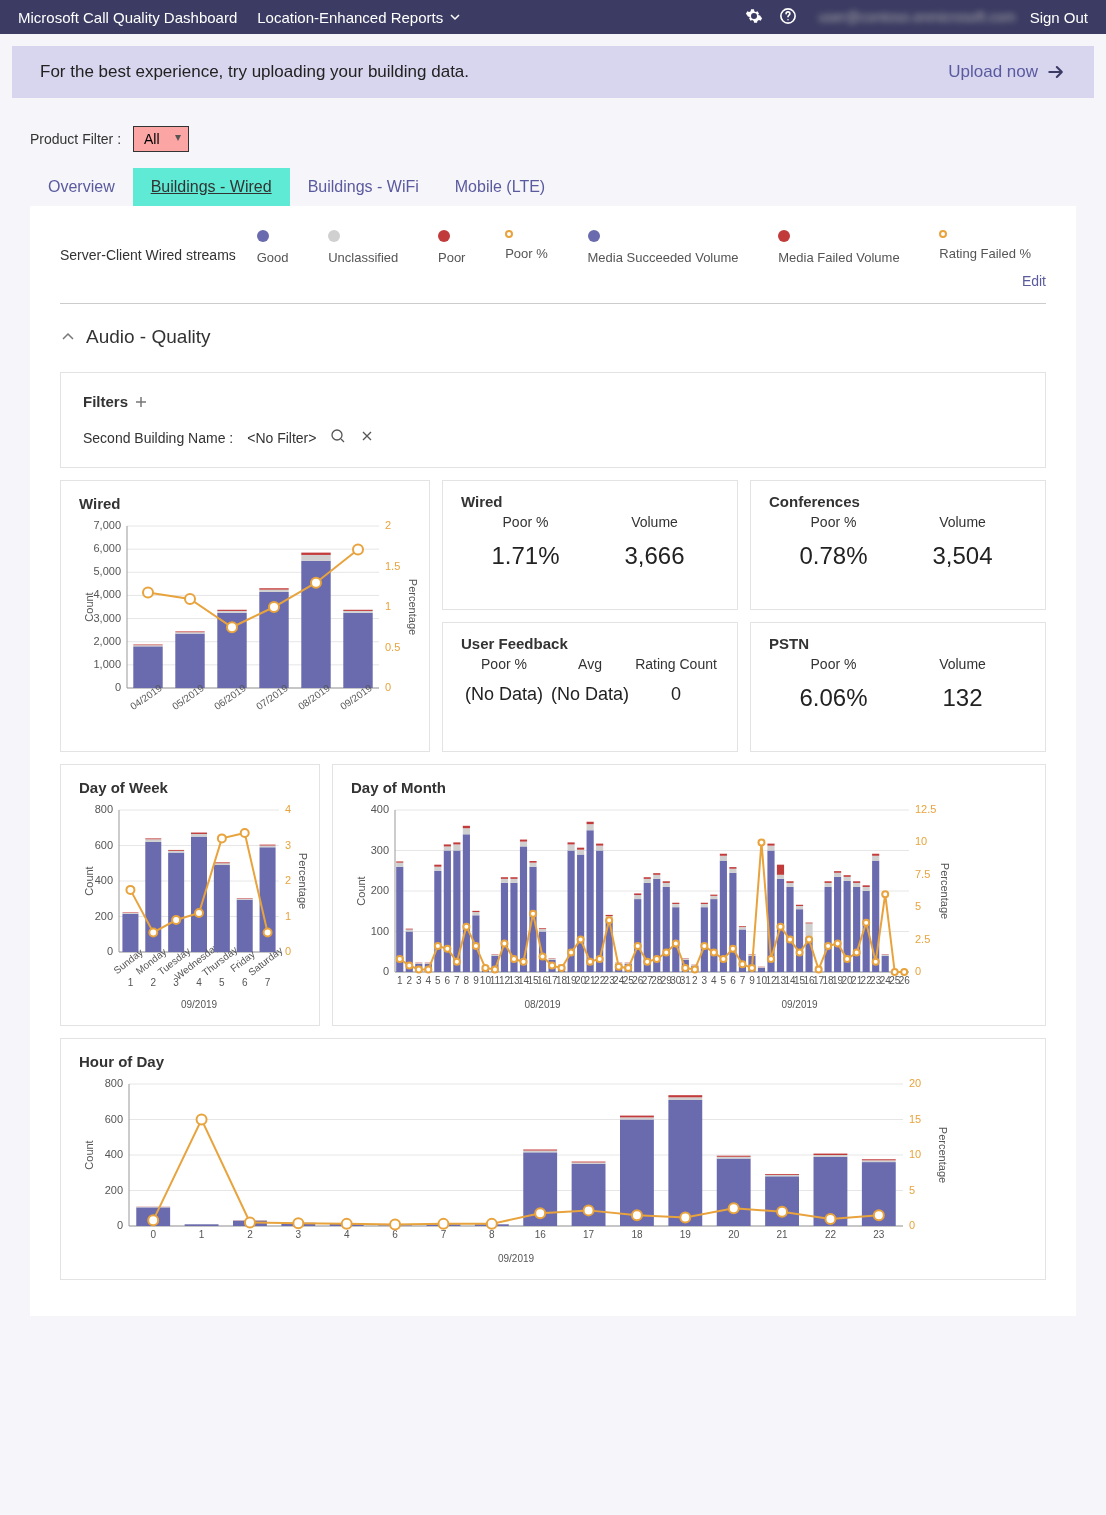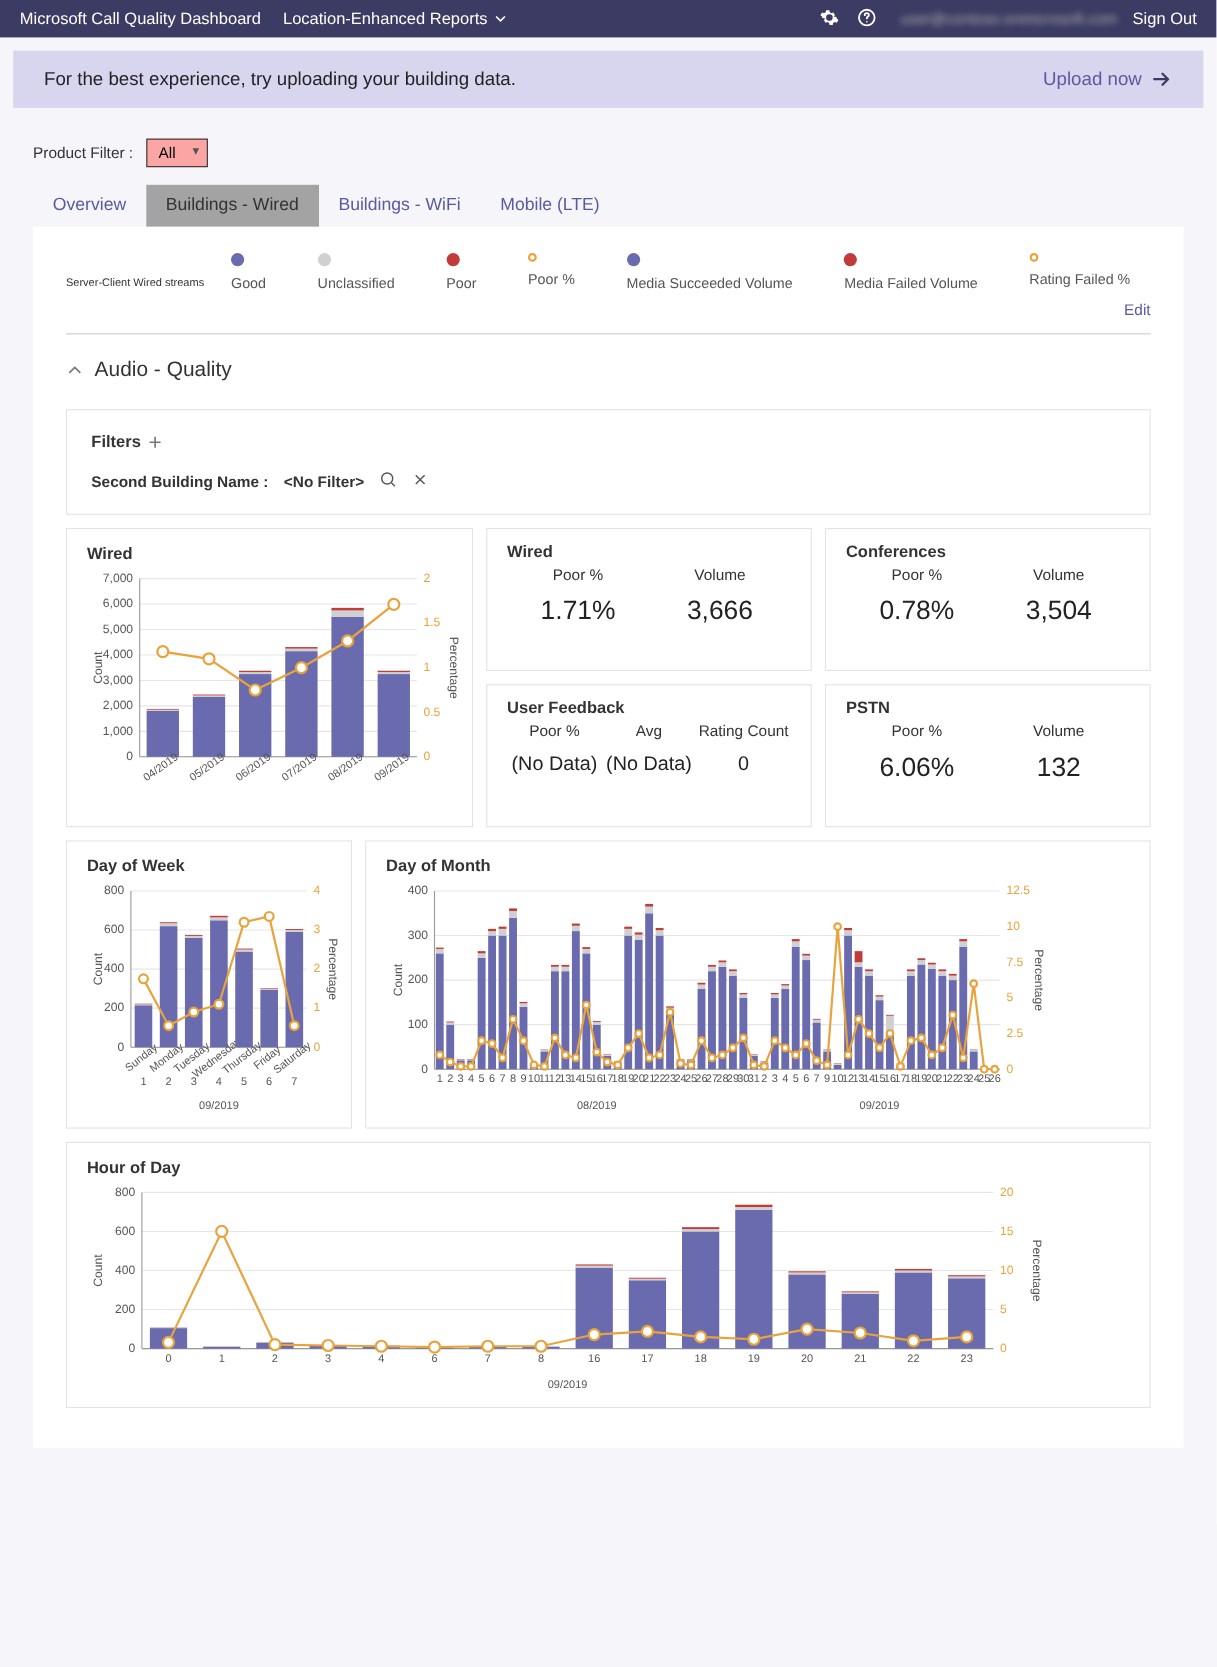--- a/index.html
+++ b/index.html
@@ -16,37 +16,37 @@
   .banner-link { margin-left: auto; color: #5a5a9f; display: flex; align-items: center; cursor: pointer; }
   .banner-link svg { margin-left: 8px; }
   .content { padding: 8px 30px 30px 30px; }
   .filter-row { display: flex; align-items: center; margin: 8px 0 16px 0; }
   .filter-label { font-size: 14px; color: #333; margin-right: 12px; }
   .filter-select { border: 1px solid #333; padding: 4px 28px 4px 10px; font-size: 14px; background: #fca5a5; cursor: pointer; appearance: none; position: relative; }
   .select-wrap { position: relative; display: inline-block; }
   .select-wrap::after { content: "▾"; position: absolute; right: 8px; top: 4px; font-size: 12px; pointer-events: none; color: #555; }
   .tabs { display: flex; align-items: center; border-bottom: none; margin-bottom: 0; }
   .tab { padding: 10px 18px; font-size: 16px; color: #5a5a9f; cursor: pointer; }
-  .tab.active { background: #a3a3a3; color: #333; }
+  .tab.active { background: #5eead4; color: #333; text-decoration: underline; }
   .panel { background: #fff; padding: 24px 30px; }
   .legend-row { display: flex; align-items: flex-end; margin-bottom: 8px; }
-  .legend-label { font-size: 10px; color: #333; margin-right: 6px; padding-bottom: 2px; }
+  .legend-label { font-size: 14px; color: #333; margin-right: 6px; padding-bottom: 2px; }
   .legend-items { display: flex; gap: 10px; flex: 1; justify-content: space-around; }
   .legend-item { display: flex; flex-direction: column; font-size: 13px; color: #555; }
   .dot { width: 12px; height: 12px; border-radius: 50%; margin-bottom: 8px; }
   .dot.hollow { background: #fff; border: 2px solid; width: 8px; height: 8px; }
   .edit-link { text-align: right; color: #5a5a9f; font-size: 14px; margin: 6px 0 14px 0; cursor: pointer; }
   .divider { border-top: 1px solid #ccc; margin: 0 0 22px 0; }
   .section-head { display: flex; align-items: center; font-size: 19px; color: #333; margin-bottom: 24px; }
   .section-head svg { margin-right: 10px; }
   .card { border: 1px solid #e3e3e3; background: #fff; }
   .filters-card { padding: 20px 22px; margin-bottom: 12px; }
   .filters-title { font-size: 15px; font-weight: 600; display: flex; align-items: center; margin-bottom: 18px; }
   .filters-title svg { margin-left: 6px; color: #777; }
-  .filter-line { display: flex; align-items: center; font-size: 14px; color: #333; gap: 14px; font-weight: bold; }
+  .filter-line { display: flex; align-items: center; font-size: 14px; color: #333; gap: 14px; }
   .filter-val { color: #333; }
   .filter-icon { color: #555; cursor: pointer; }
   .grid-row { display: flex; gap: 12px; margin-bottom: 12px; }
   .chart-card { padding: 14px 18px 10px 18px; }
   .chart-title { font-size: 15px; font-weight: 600; margin-bottom: 6px; }
   .stat-card { flex: 1; padding: 12px 18px 14px 18px; }
   .stat-title { font-size: 15px; font-weight: 600; margin-bottom: 4px; }
   .stat-cols { display: flex; }
   .stat-col { flex: 1; text-align: center; }
   .stat-lab { font-size: 14px; color: #333; margin-bottom: 12px; }

